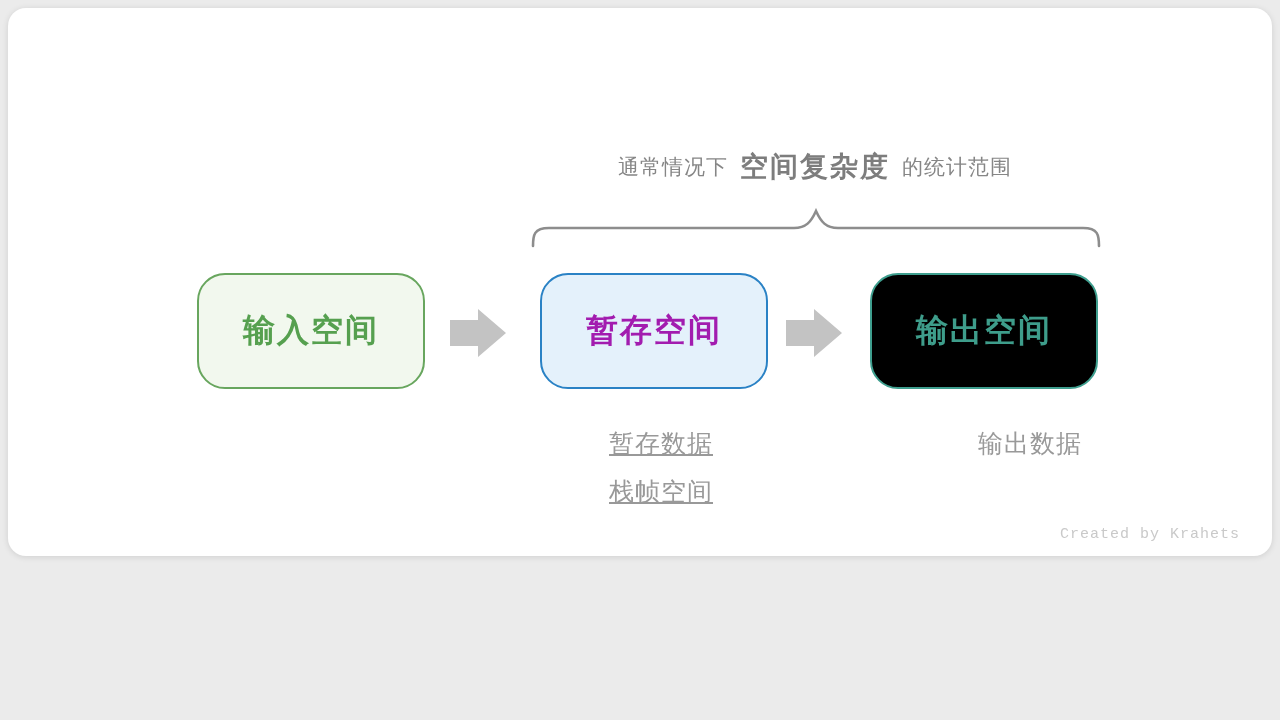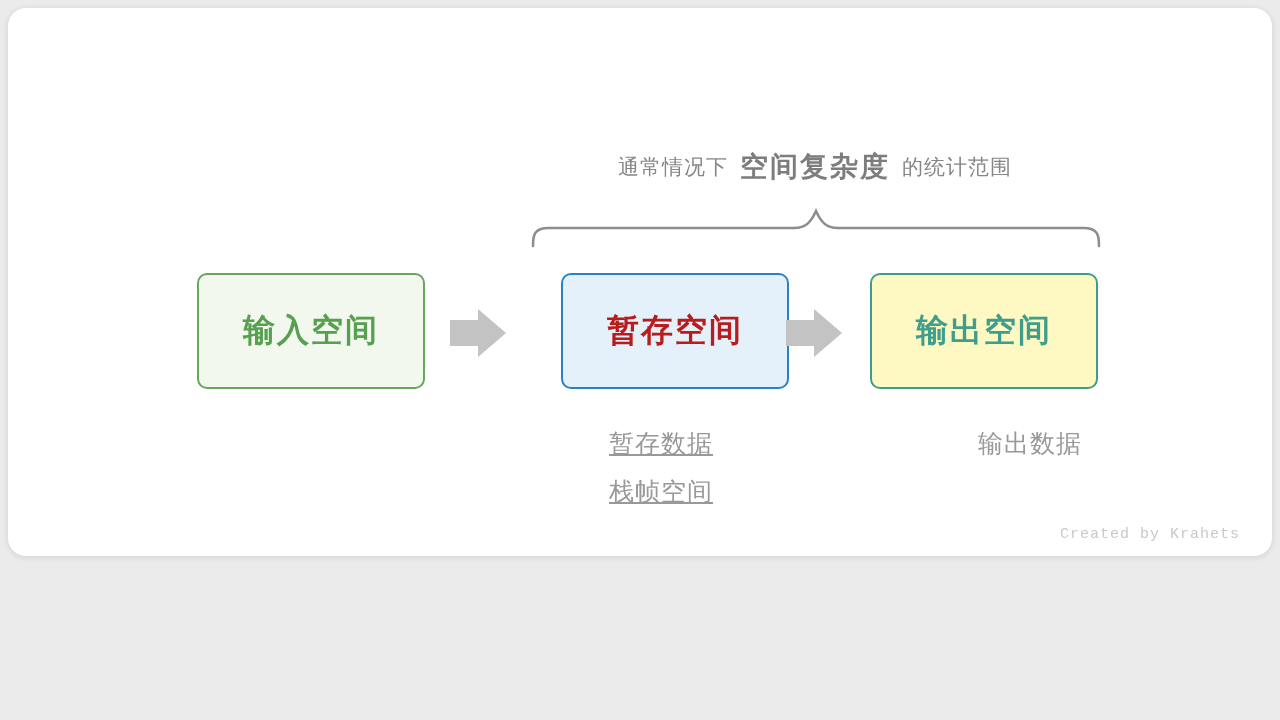--- a/index.html
+++ b/index.html
@@ -63,33 +63,33 @@
     stroke: #8d8d8d;
     stroke-width: 2.6;
     stroke-linecap: round;
   }
   
   .box {
     position: absolute;
     top: 265px;
     width: 228px;
     height: 116px;
-    border-radius: 10px;
+    border-radius: 28px;
     box-sizing: border-box;
     border: 2.5px solid;
     display: flex;
     align-items: center;
     justify-content: center;
     font-size: 32px;
     font-weight: bold;
     letter-spacing: 2px;
   }
   .box-input  { left: 189px; background: #f2f8ee; border-color: #68a65e; color: #56a04f; }
-  .box-temp   { left: 553px; background: #e4f1fb; border-color: #2a82c5; color: #b91c1c; }
-  .box-output { left: 862px; background: #fef9c3; border-color: #3e9e8e; color: #3e9d8b; }
+  .box-temp   { left: 532px; background: #e4f1fb; border-color: #2a82c5; color: #a21caf; }
+  .box-output { left: 862px; background: #000000; border-color: #3e9e8e; color: #3e9d8b; }
   
   .arrow {
     position: absolute;
     top: 301px;
     width: 56px;
     height: 48px;
   }
   .arrow polygon { fill: #c3c3c3; }
   .arrow-1 { left: 442px; }
   .arrow-2 { left: 778px; }

